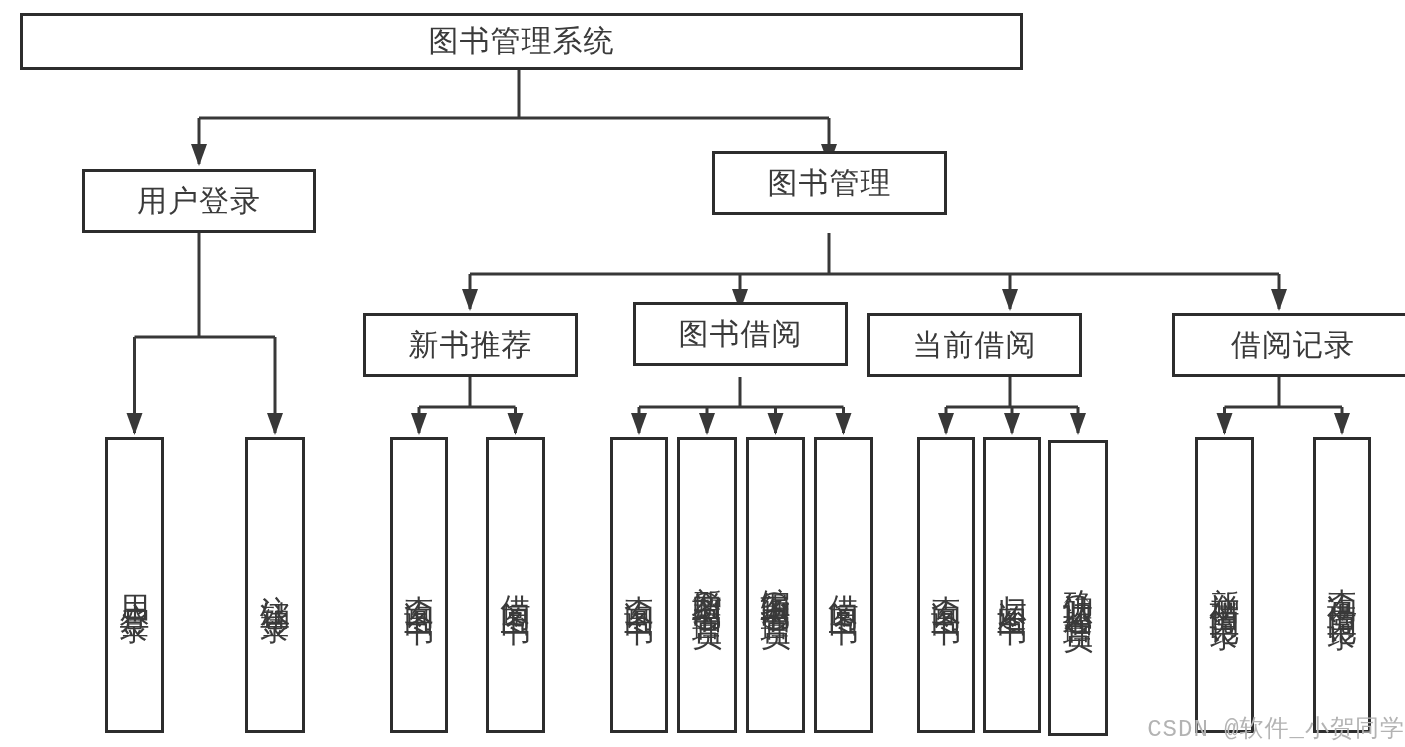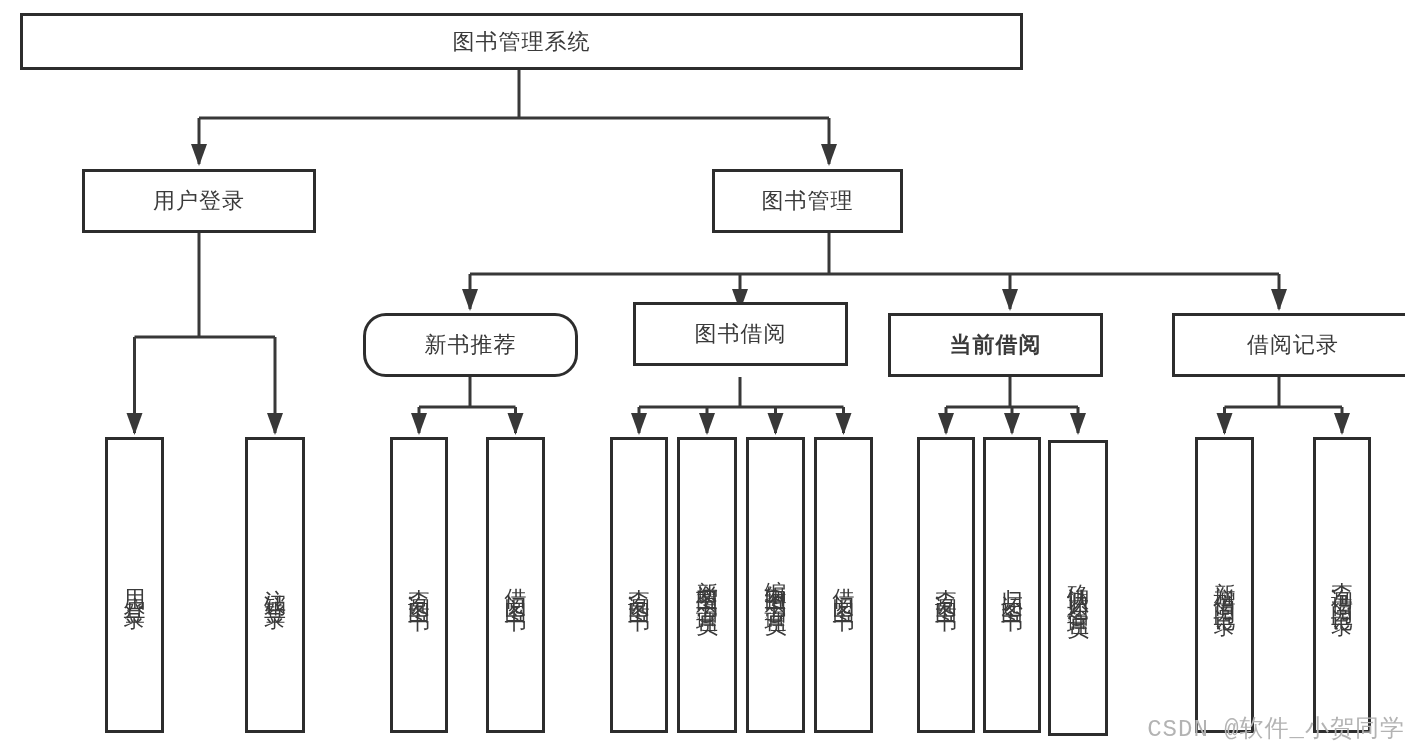--- a/index.html
+++ b/index.html
@@ -14,21 +14,21 @@
     position:relative;width:1405px;height:747px;background:var(--bg,#fff);
     font-family:"Liberation Sans","DejaVu Sans",sans-serif;overflow:hidden;
   }
   svg.wires{position:absolute;left:0;top:0;width:1405px;height:747px;}
   .wire{stroke:var(--line,#383838);stroke-width:3;fill:none;}
   .arrhead{fill:var(--line,#383838);}
   .node{
     position:absolute;box-sizing:border-box;background:#fff;
     border:3px solid var(--border,#2d2d2d);color:var(--text,#3a3a3a);
     display:flex;align-items:center;justify-content:center;
-    font-size:22px;letter-spacing:1px;white-space:nowrap;overflow:hidden;
+    font-size:30px;letter-spacing:1px;white-space:nowrap;overflow:hidden;
   }
   .node.v{
     writing-mode:vertical-rl;text-orientation:mixed;
     letter-spacing:7px;line-height:1;
   }
   .node.v.tight{letter-spacing:5px;}
   .watermark{
     position:absolute;top:712px;right:0;
     font-size:24px;letter-spacing:1px;color:var(--wm,#b3b3b3);font-family:Liberation Mono, monospace;
   }
@@ -89,25 +89,25 @@
     <g>
       <path class="wire" d="M1279,377 V407 M1224.5,407 H1342"></path>
       <path class="wire" d="M1224.5,407 V433" marker-end="url(#arr)"></path>
       <path class="wire" d="M1342,407 V433" marker-end="url(#arr)"></path>
     </g>
   </svg>
 
   <div class="node" style="left:20px;top:13px;width:1003px;height:57px;">图书管理系统</div>
 
   <div class="node" style="left:82px;top:169px;width:234px;height:64px;">用户登录</div>
-  <div class="node" style="left:712px;top:169px;width:191px;height:64px;">图书管理</div>
+  <div class="node" style="left:712px;top:151px;width:235px;height:64px;">图书管理</div>
 
-  <div class="node" style="left:363px;top:313px;width:215px;height:64px;border-radius:23px;">新书推荐</div>
+  <div class="node" style="left:363px;top:313px;width:215px;height:64px;">新书推荐</div>
   <div class="node" style="left:633px;top:302px;width:215px;height:64px;">图书借阅</div>
-  <div class="node" style="left:888px;top:313px;width:215px;height:64px;font-weight:bold;">当前借阅</div>
+  <div class="node" style="left:867px;top:313px;width:215px;height:64px;">当前借阅</div>
   <div class="node" style="left:1172px;top:313px;width:242px;height:64px;">借阅记录</div>
 
   <div class="node v" style="left:105px;top:437px;width:59px;height:296px;">用户登录</div>
   <div class="node v" style="left:245px;top:437px;width:60px;height:296px;">注销登录</div>
 
   <div class="node v" style="left:390px;top:437px;width:58px;height:296px;">查询图书</div>
   <div class="node v" style="left:486px;top:437px;width:59px;height:296px;">借阅图书</div>
 
   <div class="node v" style="left:610px;top:437px;width:58px;height:296px;">查询图书</div>
   <div class="node v tight" style="left:677px;top:437px;width:60px;height:296px;">新增图书（管理员）</div>

